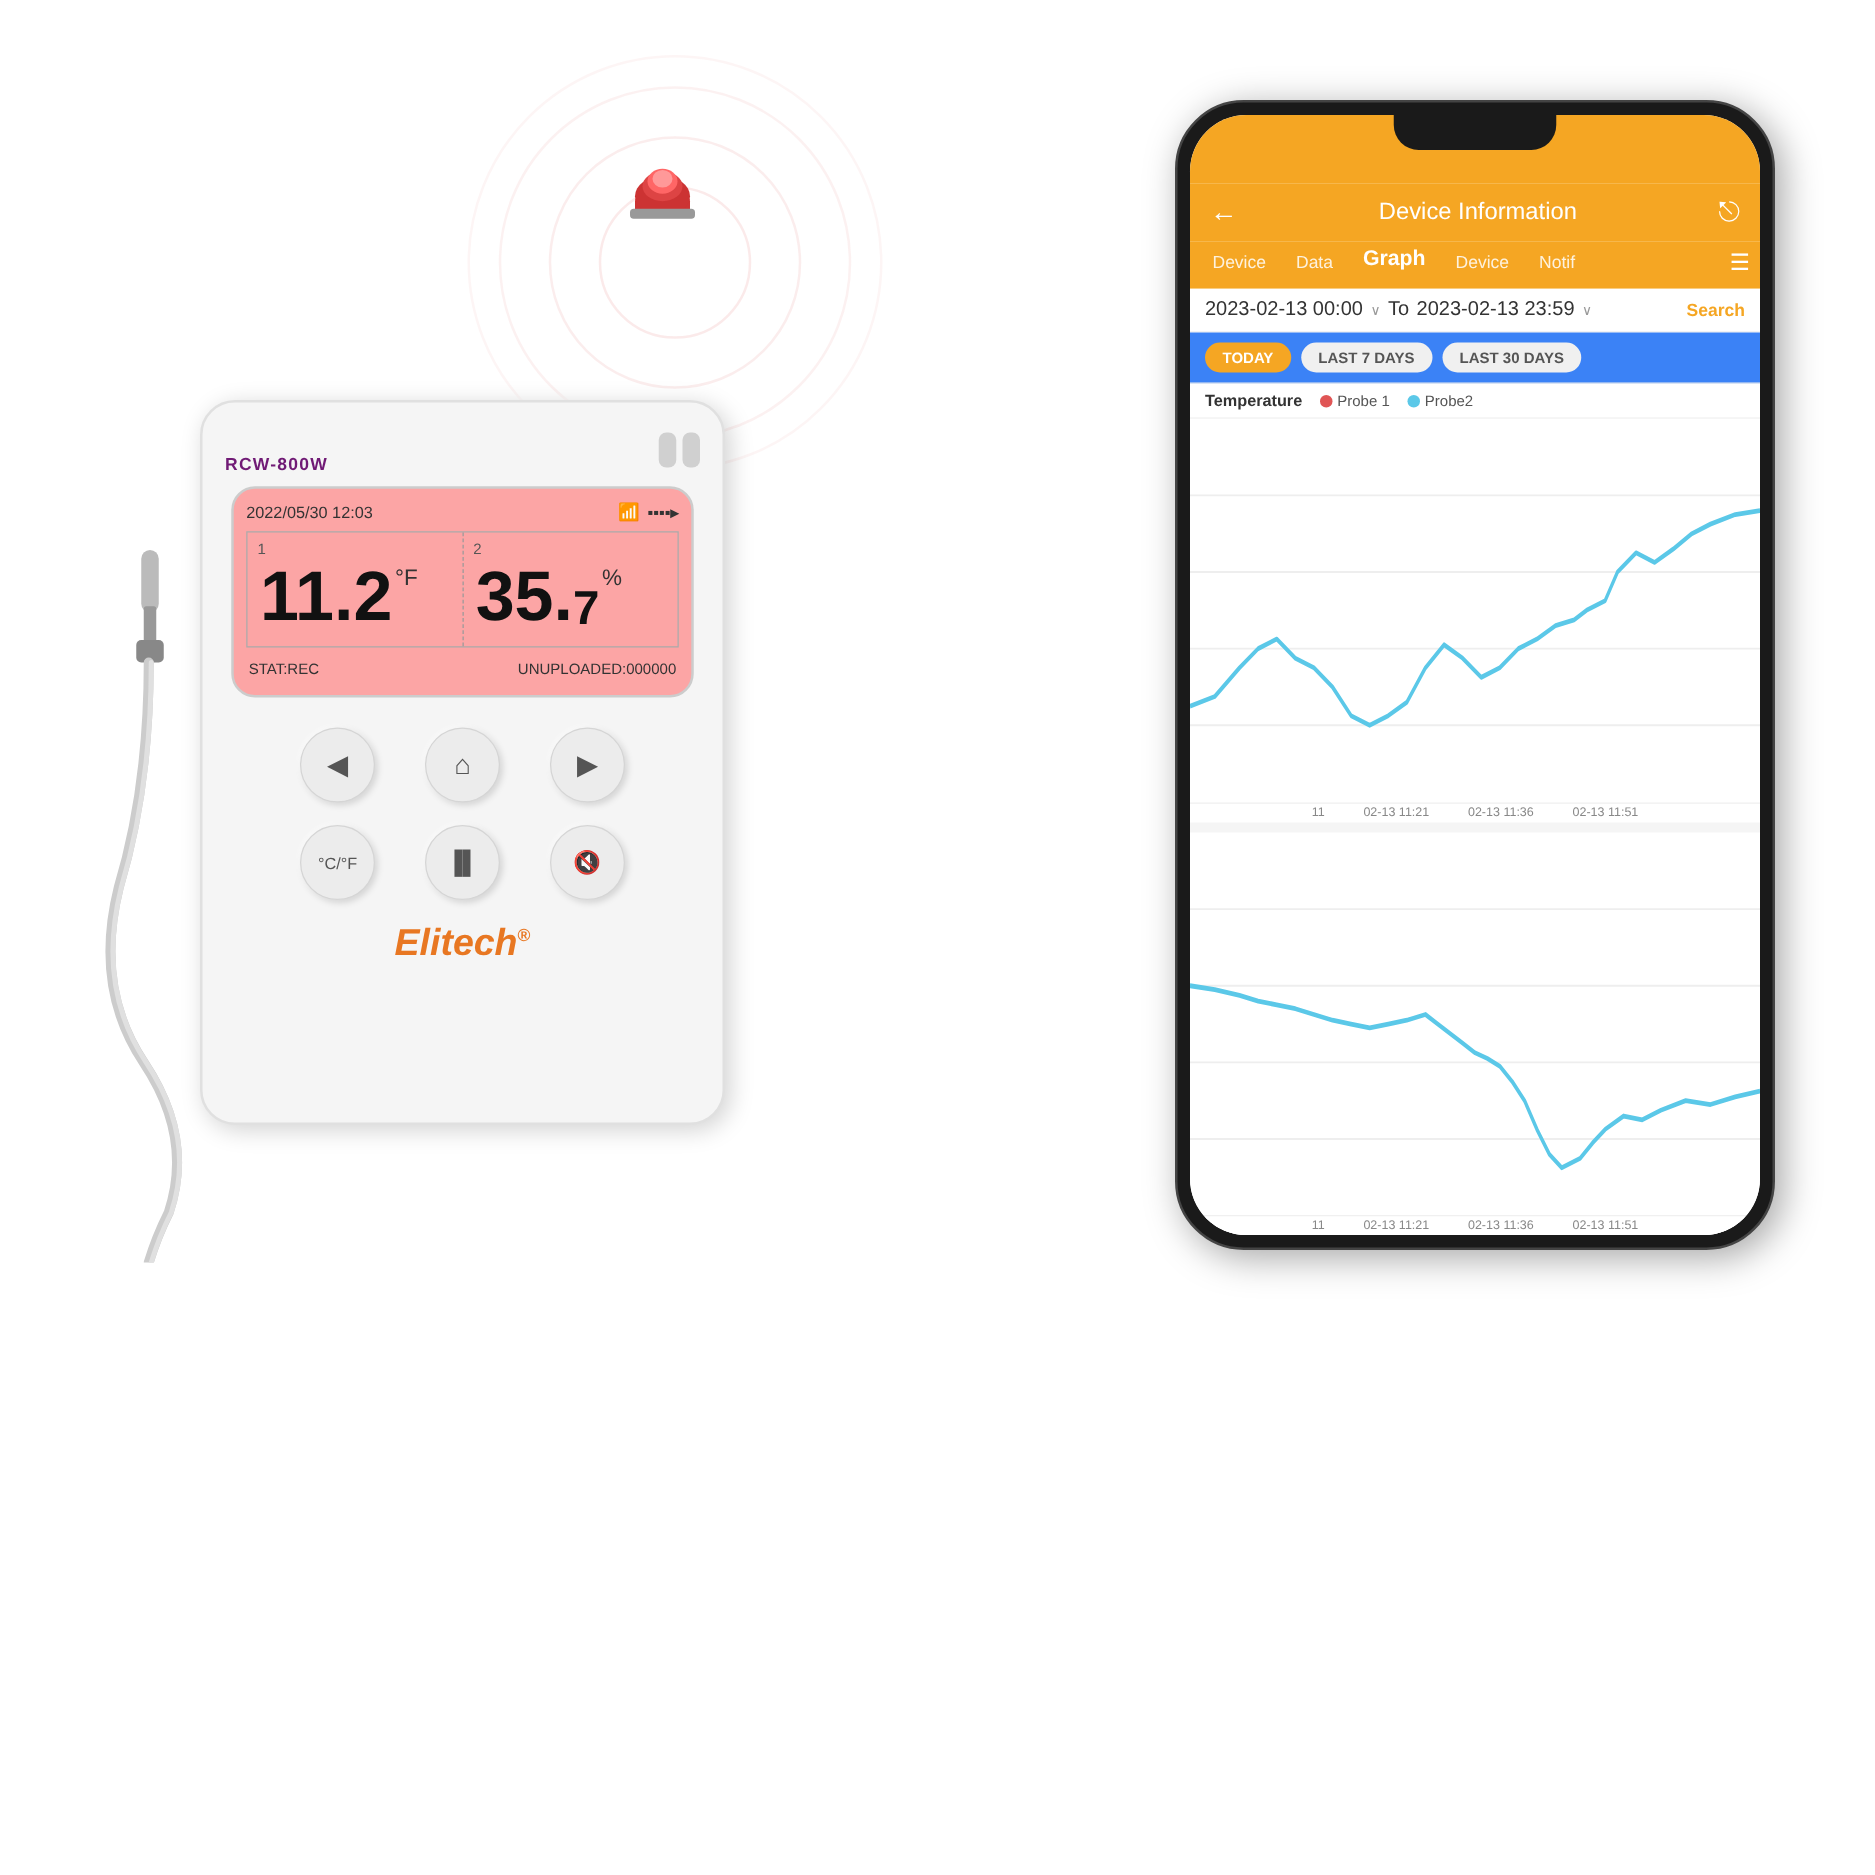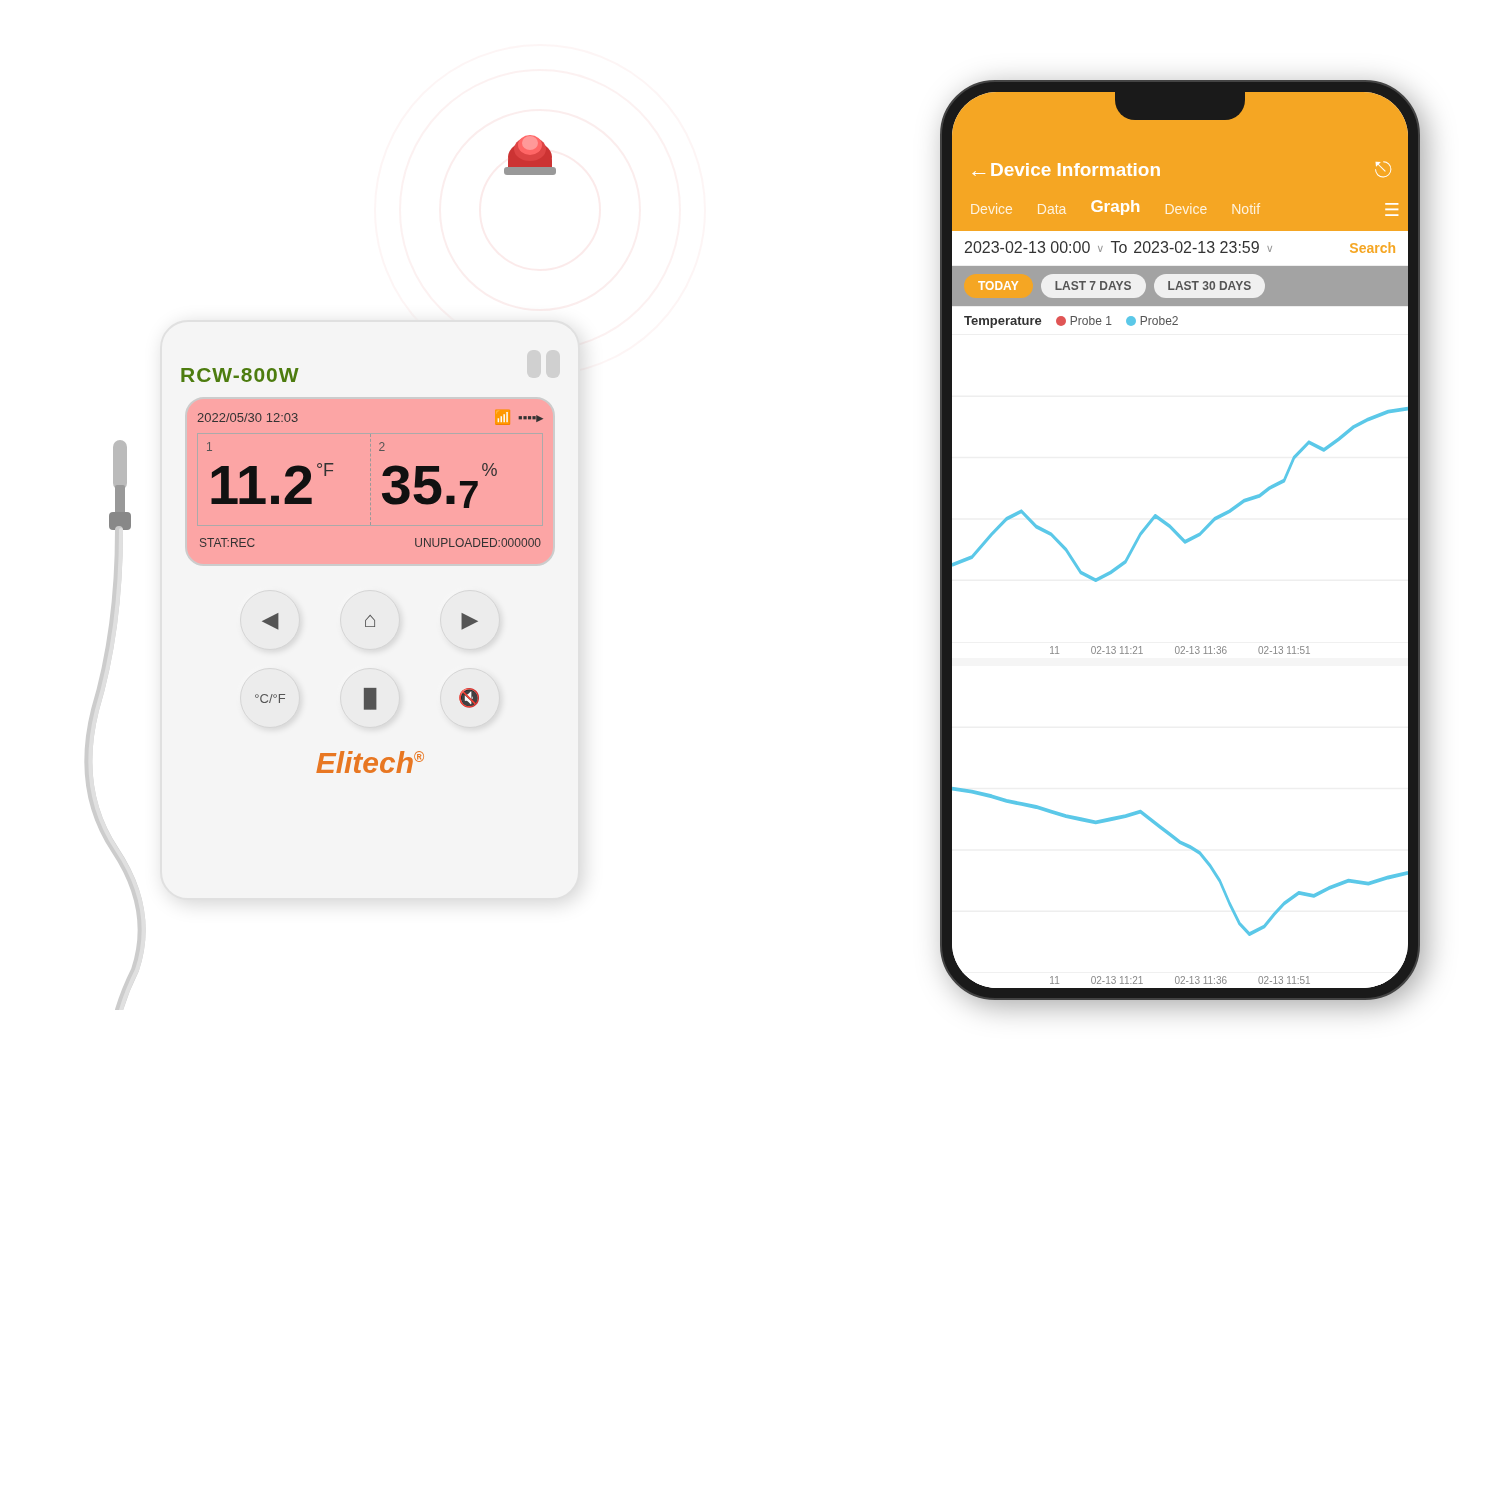--- a/index.html
+++ b/index.html
@@ -41,22 +41,22 @@
       padding: 18px;
     }
     .device-top-bar {
       display: flex;
       width: 100%;
       justify-content: space-between;
       align-items: center;
       margin-bottom: 10px;
     }
     .device-model {
-      color: #4d7c0f;
-      font-size: 21px;
+      color: #701a75;
+      font-size: 14px;
       font-weight: 600;
       letter-spacing: 1px;
       margin-top: 23px;
     }
     .device-slots {
       display: flex;
       gap: 5px;
     }
     .slot {
       width: 14px;
@@ -231,23 +231,23 @@
     .app-header {
       background: #f5a623;
       padding: 10px 16px;
       display: flex;
       align-items: center;
       justify-content: space-between;
     }
     .app-title {
       color: white;
       font-size: 19px;
-      font-weight: 700;
+      font-weight: 400;
       flex: 1;
-      text-align: left;
+      text-align: center;
     }
     .app-header-icon {
       color: white;
       font-size: 22px;
       cursor: pointer;
     }
 
     
     .nav-tabs {
       background: #f5a623;
@@ -296,21 +296,21 @@
       font-size: 14px;
       cursor: pointer;
       text-align: center;
     }
 
     
     .filter-row {
       display: flex;
       padding: 8px 12px;
       gap: 8px;
-      background: #a3a3a3;
+      background: #3b82f6;
       border-bottom: 1px solid #eee;
     }
     .filter-btn {
       padding: 5px 14px;
       border-radius: 20px;
       font-size: 12px;
       font-weight: 600;
       cursor: pointer;
       border: none;
     }

